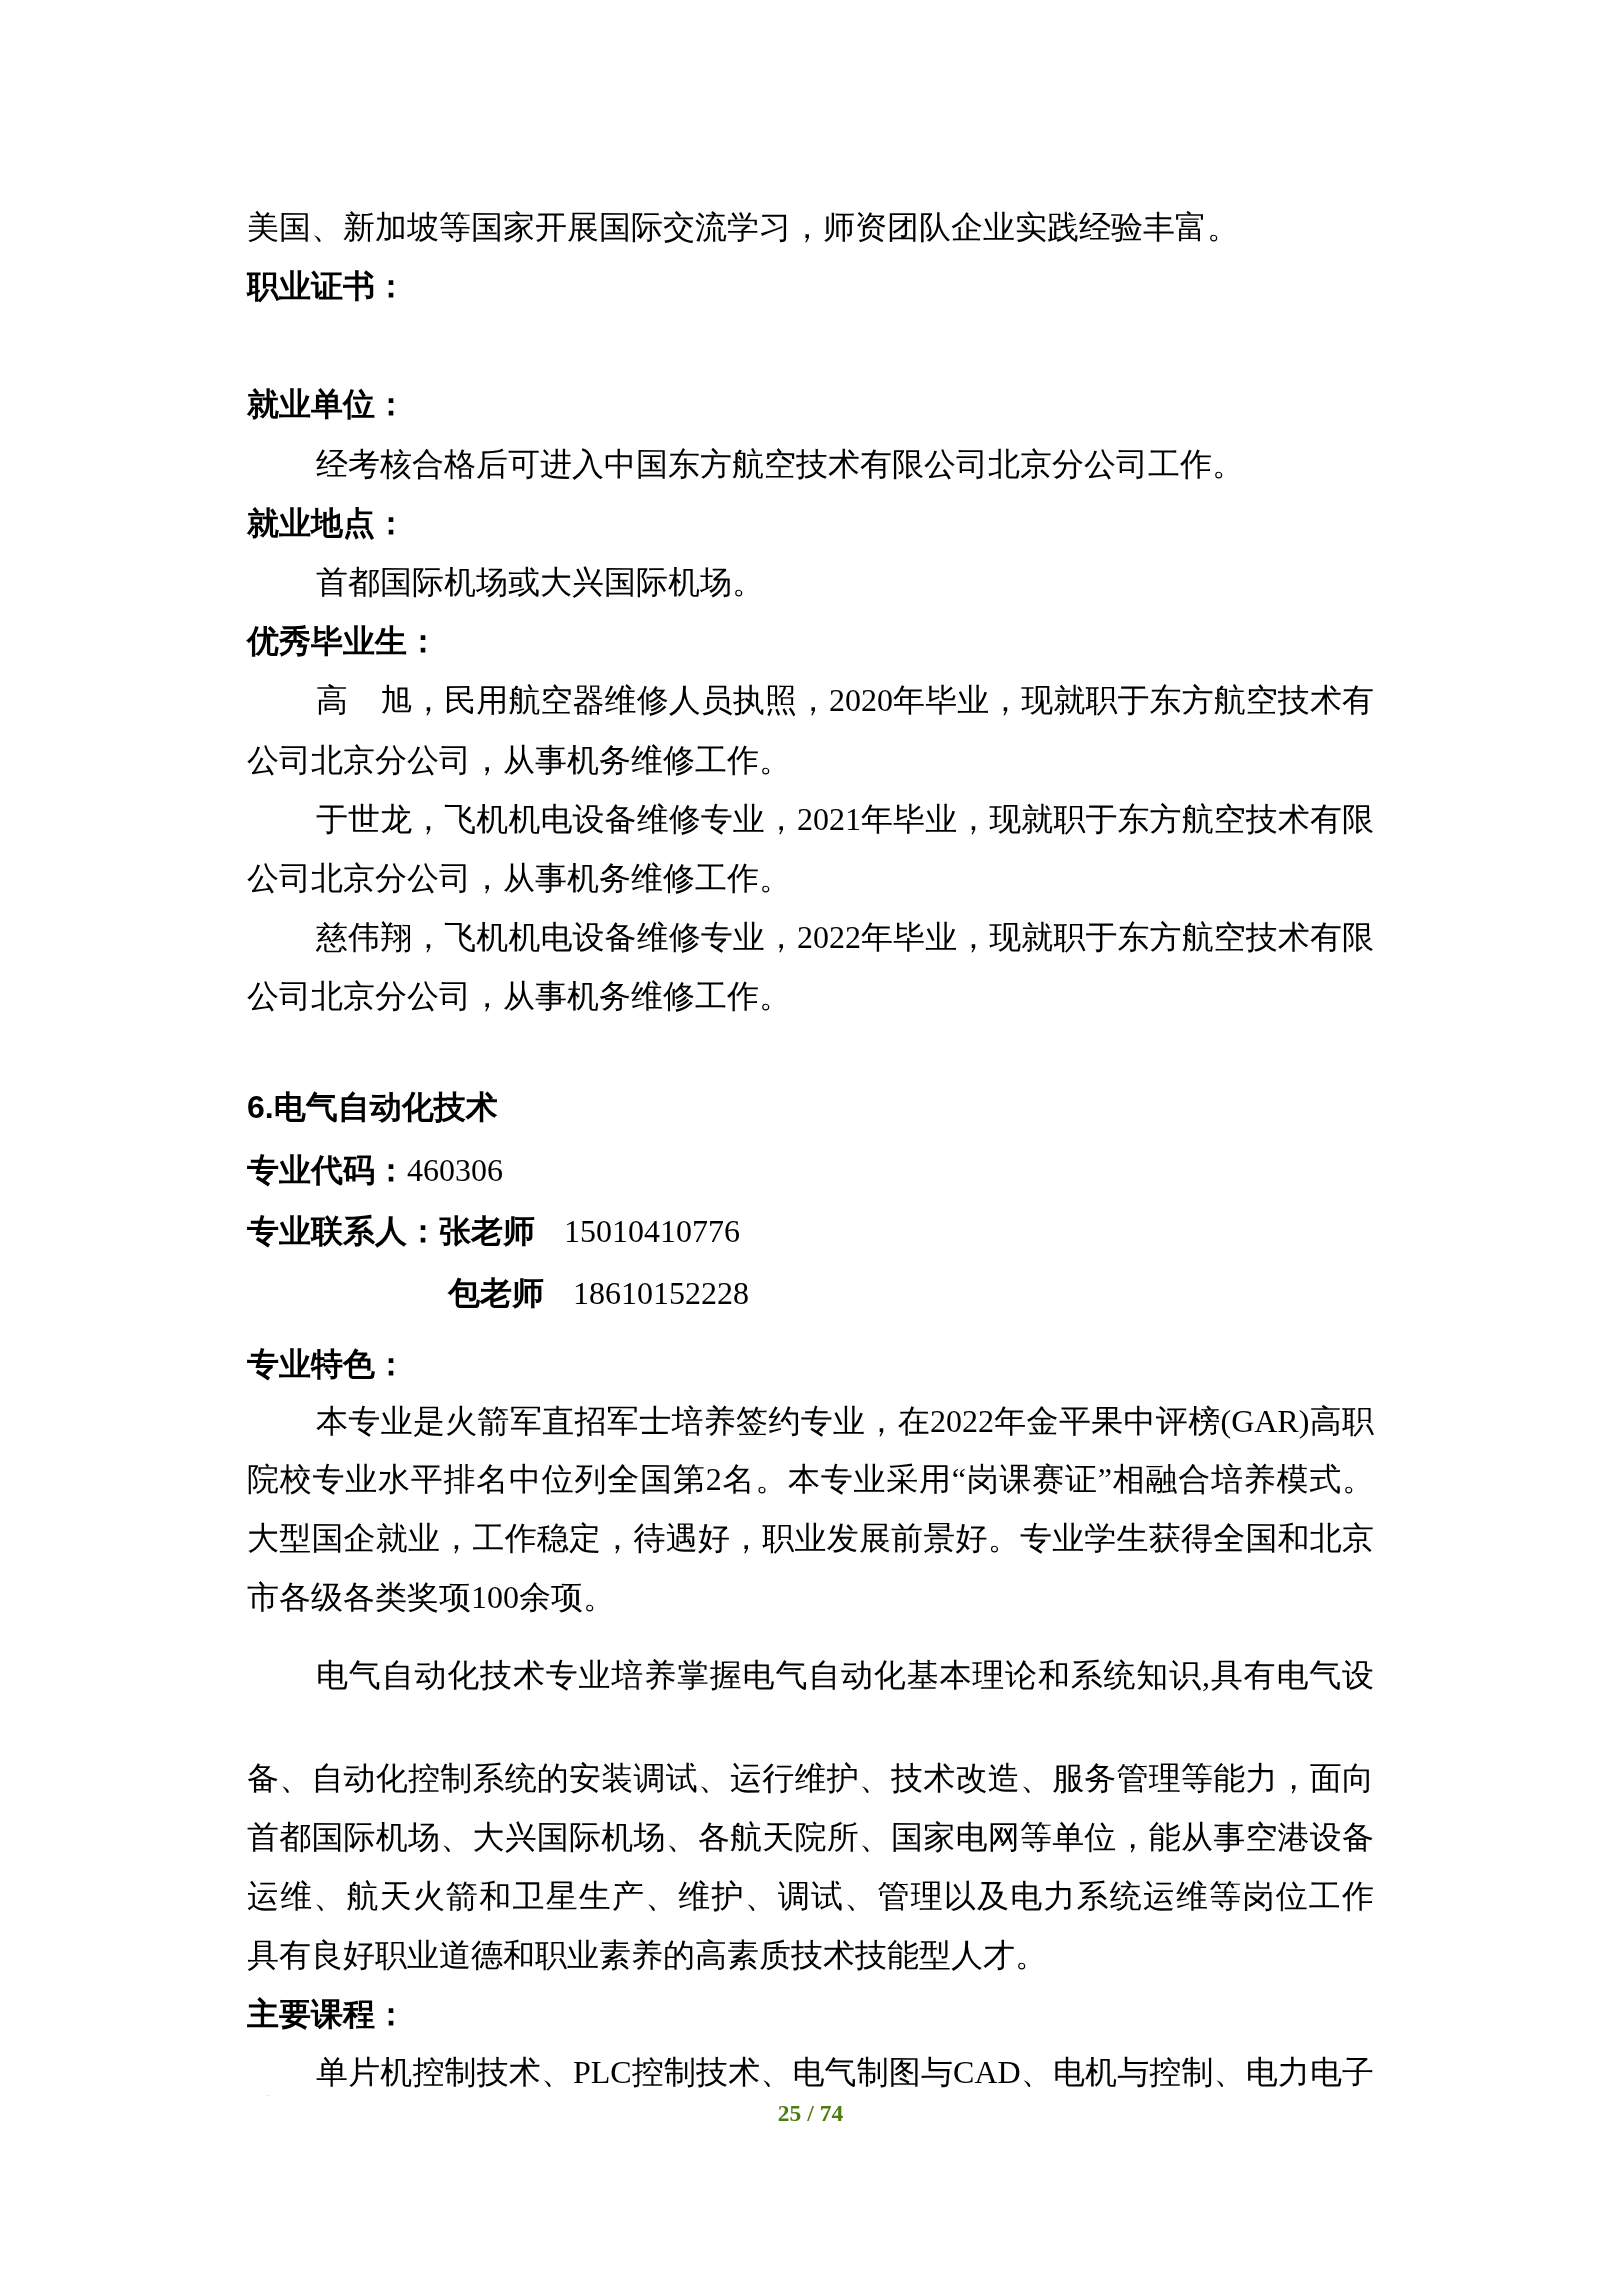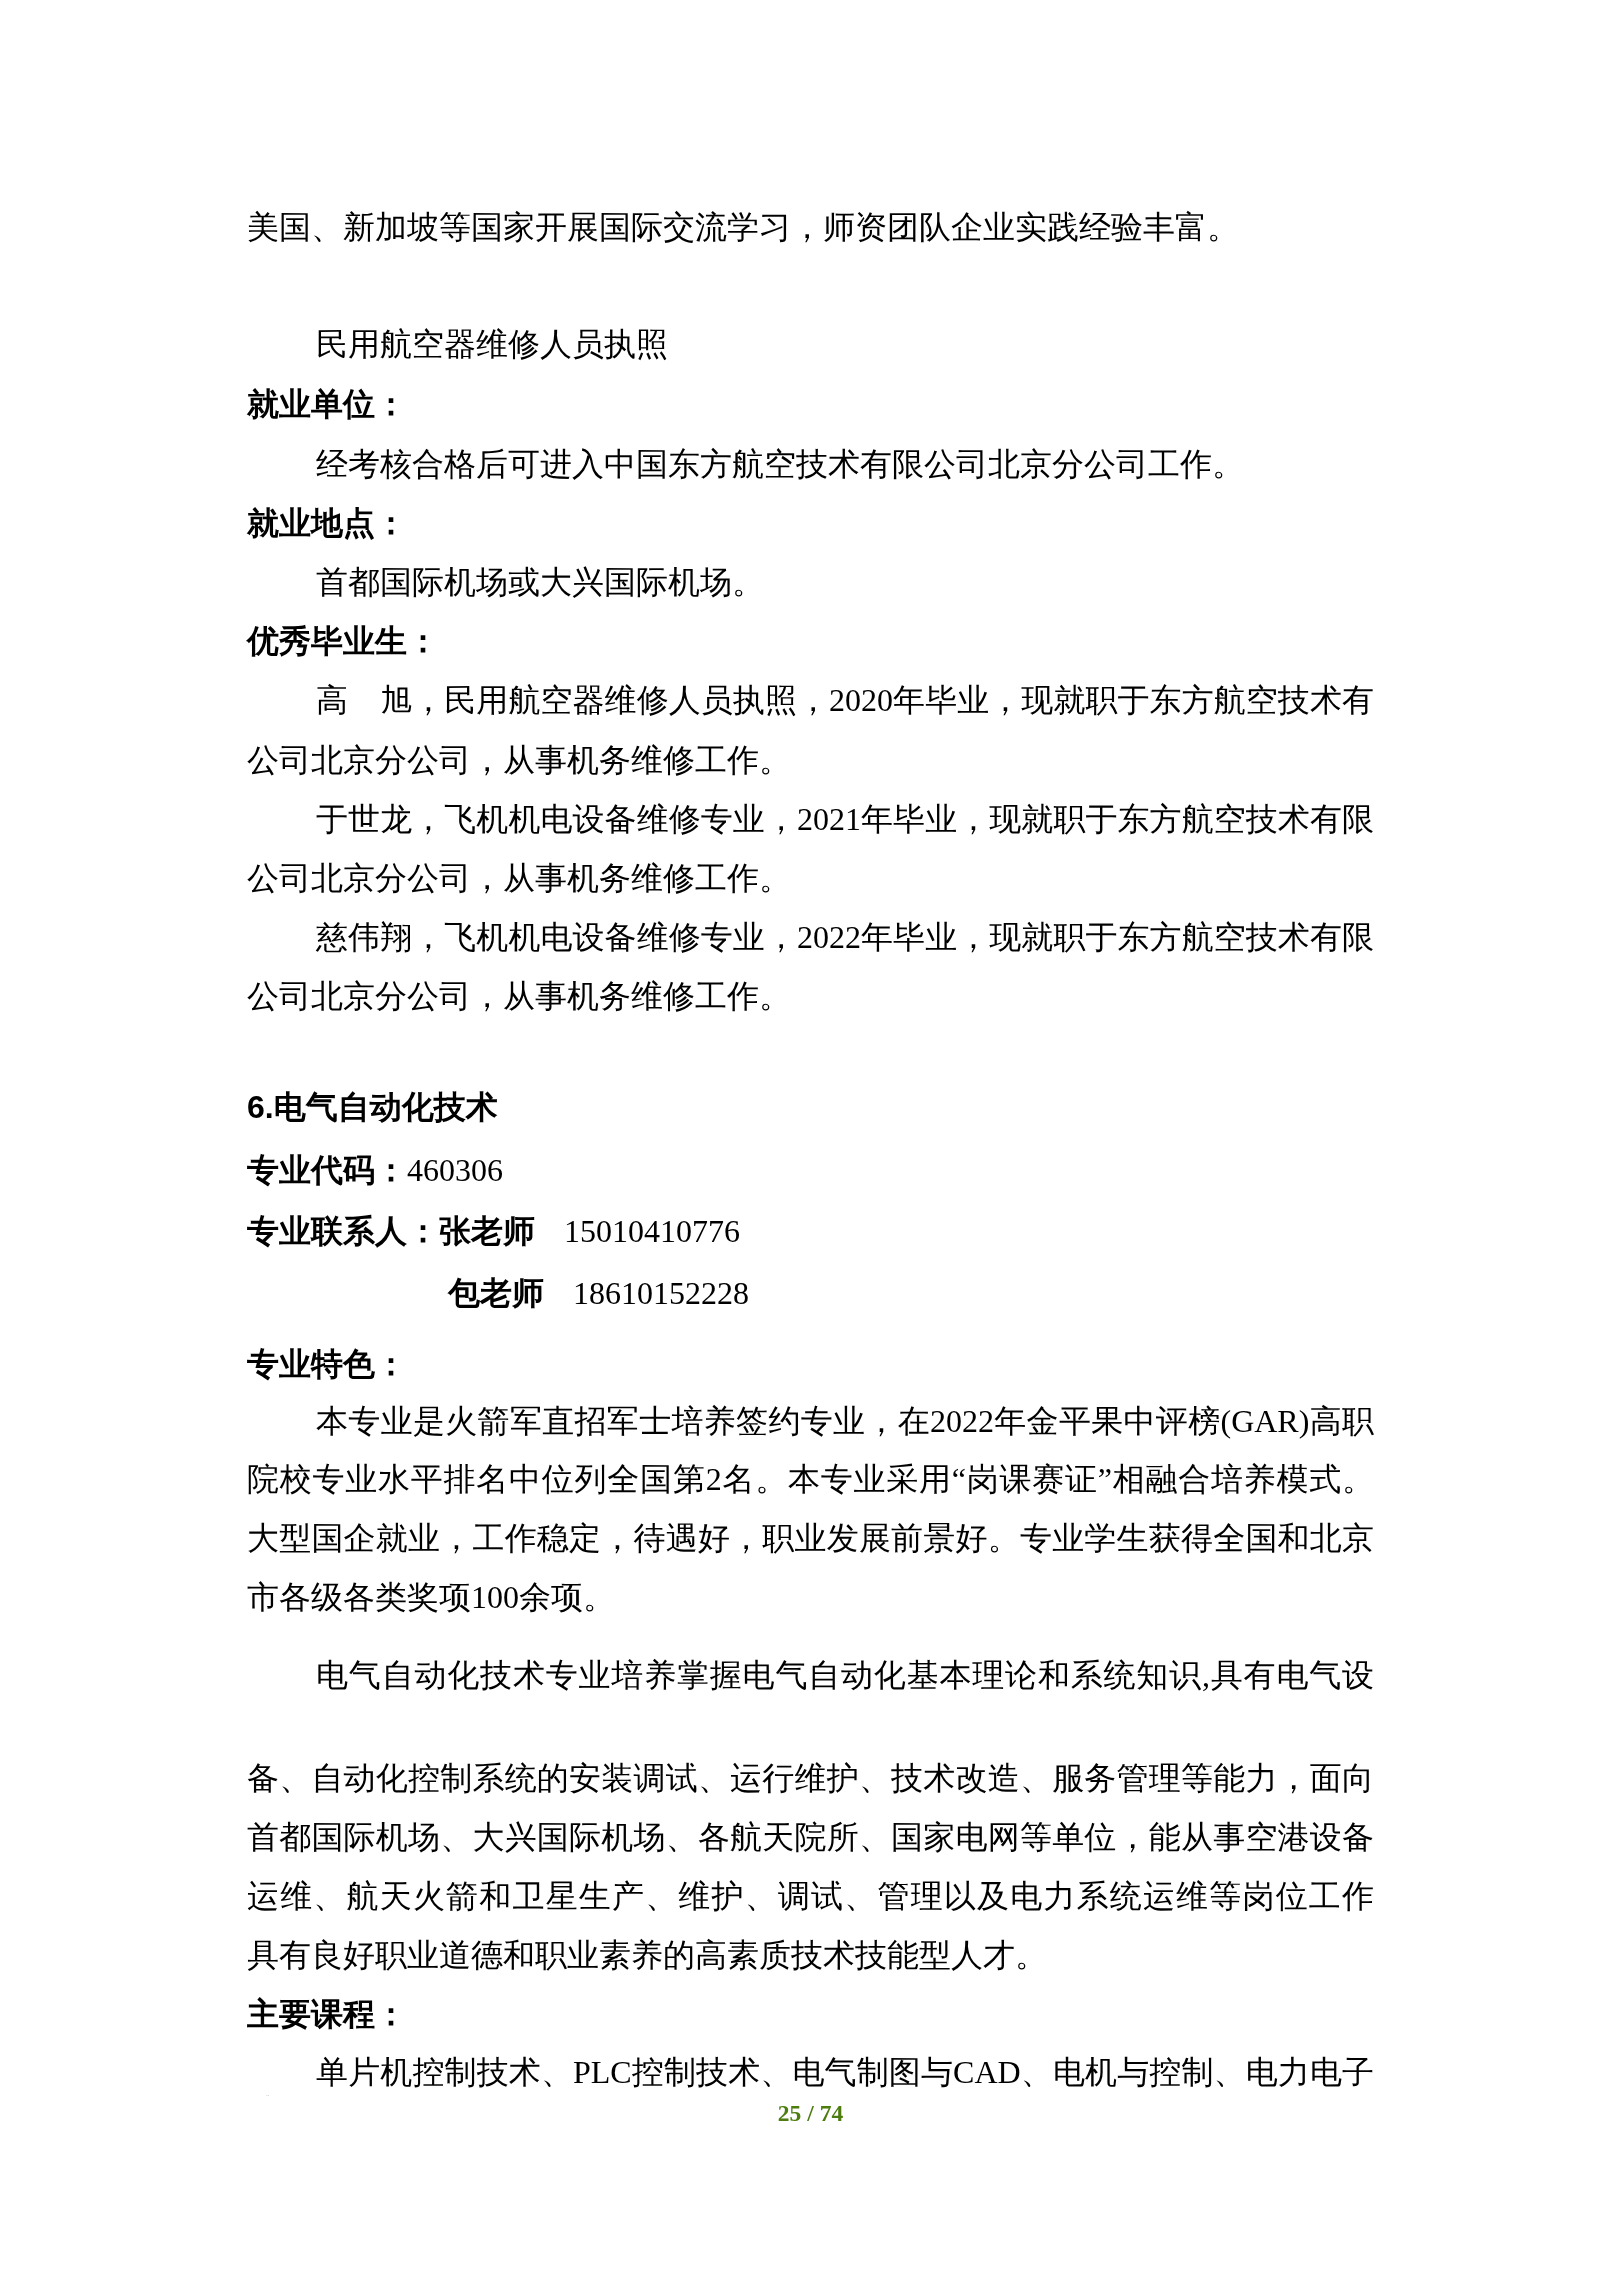--- a/index.html
+++ b/index.html
@@ -65,22 +65,22 @@
     color: #4d7c0f;
   }
 </style>
 </head>
 <body>
 
 <div class="page">
 
   <div class="ln" style="top:208px">美国、新加坡等国家开展国际交流学习，师资团队企业实践经验丰富。</div>
 
+  <div class="ln hd" style="top:267px">职业证书：</div>
 
-  <div class="ln ind" style="top:325px">民用航空器维修人员执照</div>
 
   <div class="ln hd" style="top:385px">就业单位：</div>
 
   <div class="ln ind" style="top:445px">经考核合格后可进入中国东方航空技术有限公司北京分公司工作。</div>
 
   <div class="ln hd" style="top:504px">就业地点：</div>
 
   <div class="ln ind" style="top:563px">首都国际机场或大兴国际机场。</div>
 
   <div class="ln hd" style="top:622px">优秀毕业生：</div>

